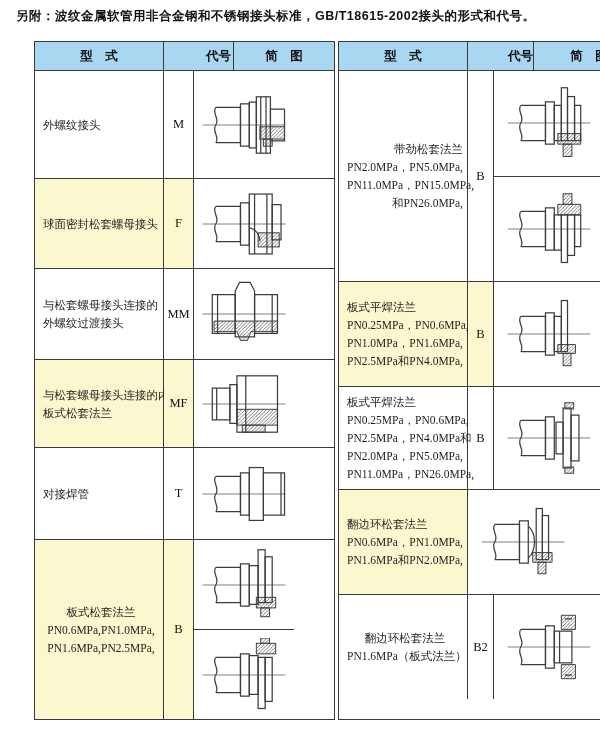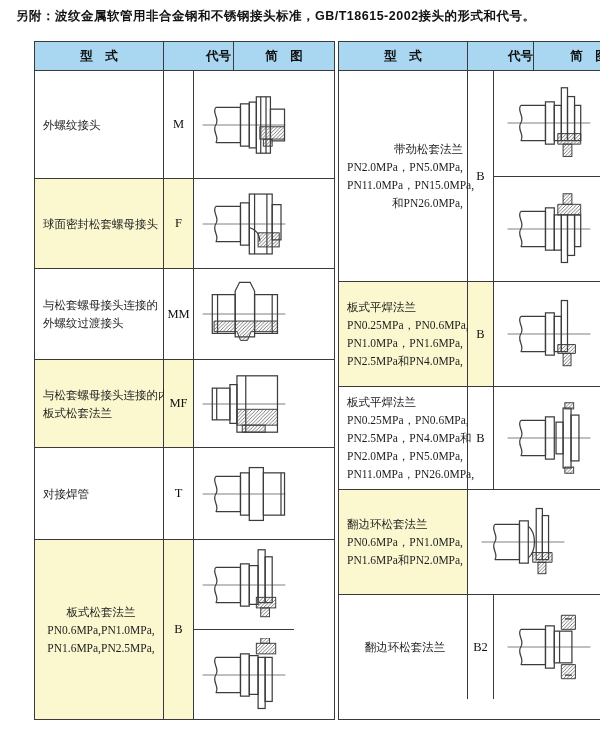--- a/index.html
+++ b/index.html
@@ -318,20 +318,21 @@
                   <rect class="ln" x="72" y="12" width="7" height="50"></rect>
                   <path class="ht" d="M61 54 H83 V65 H61 Z"></path>
                   <rect class="ht" x="67" y="65" width="9" height="13"></rect>
                 </svg>
               </div>
             </div>
           </div>
           <div class="trow" style="height: 104px;">
             <div class="cell type-cell">
               <div class="type-line">翻边环松套法兰</div>
+              <div class="type-line">PN1.6MPa（板式法兰）</div>
             </div>
             <div class="cell code-cell">B2</div>
             <div class="cell dia-col">
               <div class="dia-sub">
                 <svg viewBox="0 0 100 84" xmlns="http://www.w3.org/2000/svg">
                   <line class="cl" x1="3" y1="42" x2="97" y2="42"></line>
                   <path class="ln" d="M18 22 H46 V62 H18"></path>
                   <path class="ln" d="M18 22 C13 28 23 35 18 42 C13 49 23 56 18 62"></path>
                   <rect class="ln" x="46" y="18" width="10" height="48"></rect>
                   <rect class="ln" x="56" y="24" width="20" height="36"></rect>

